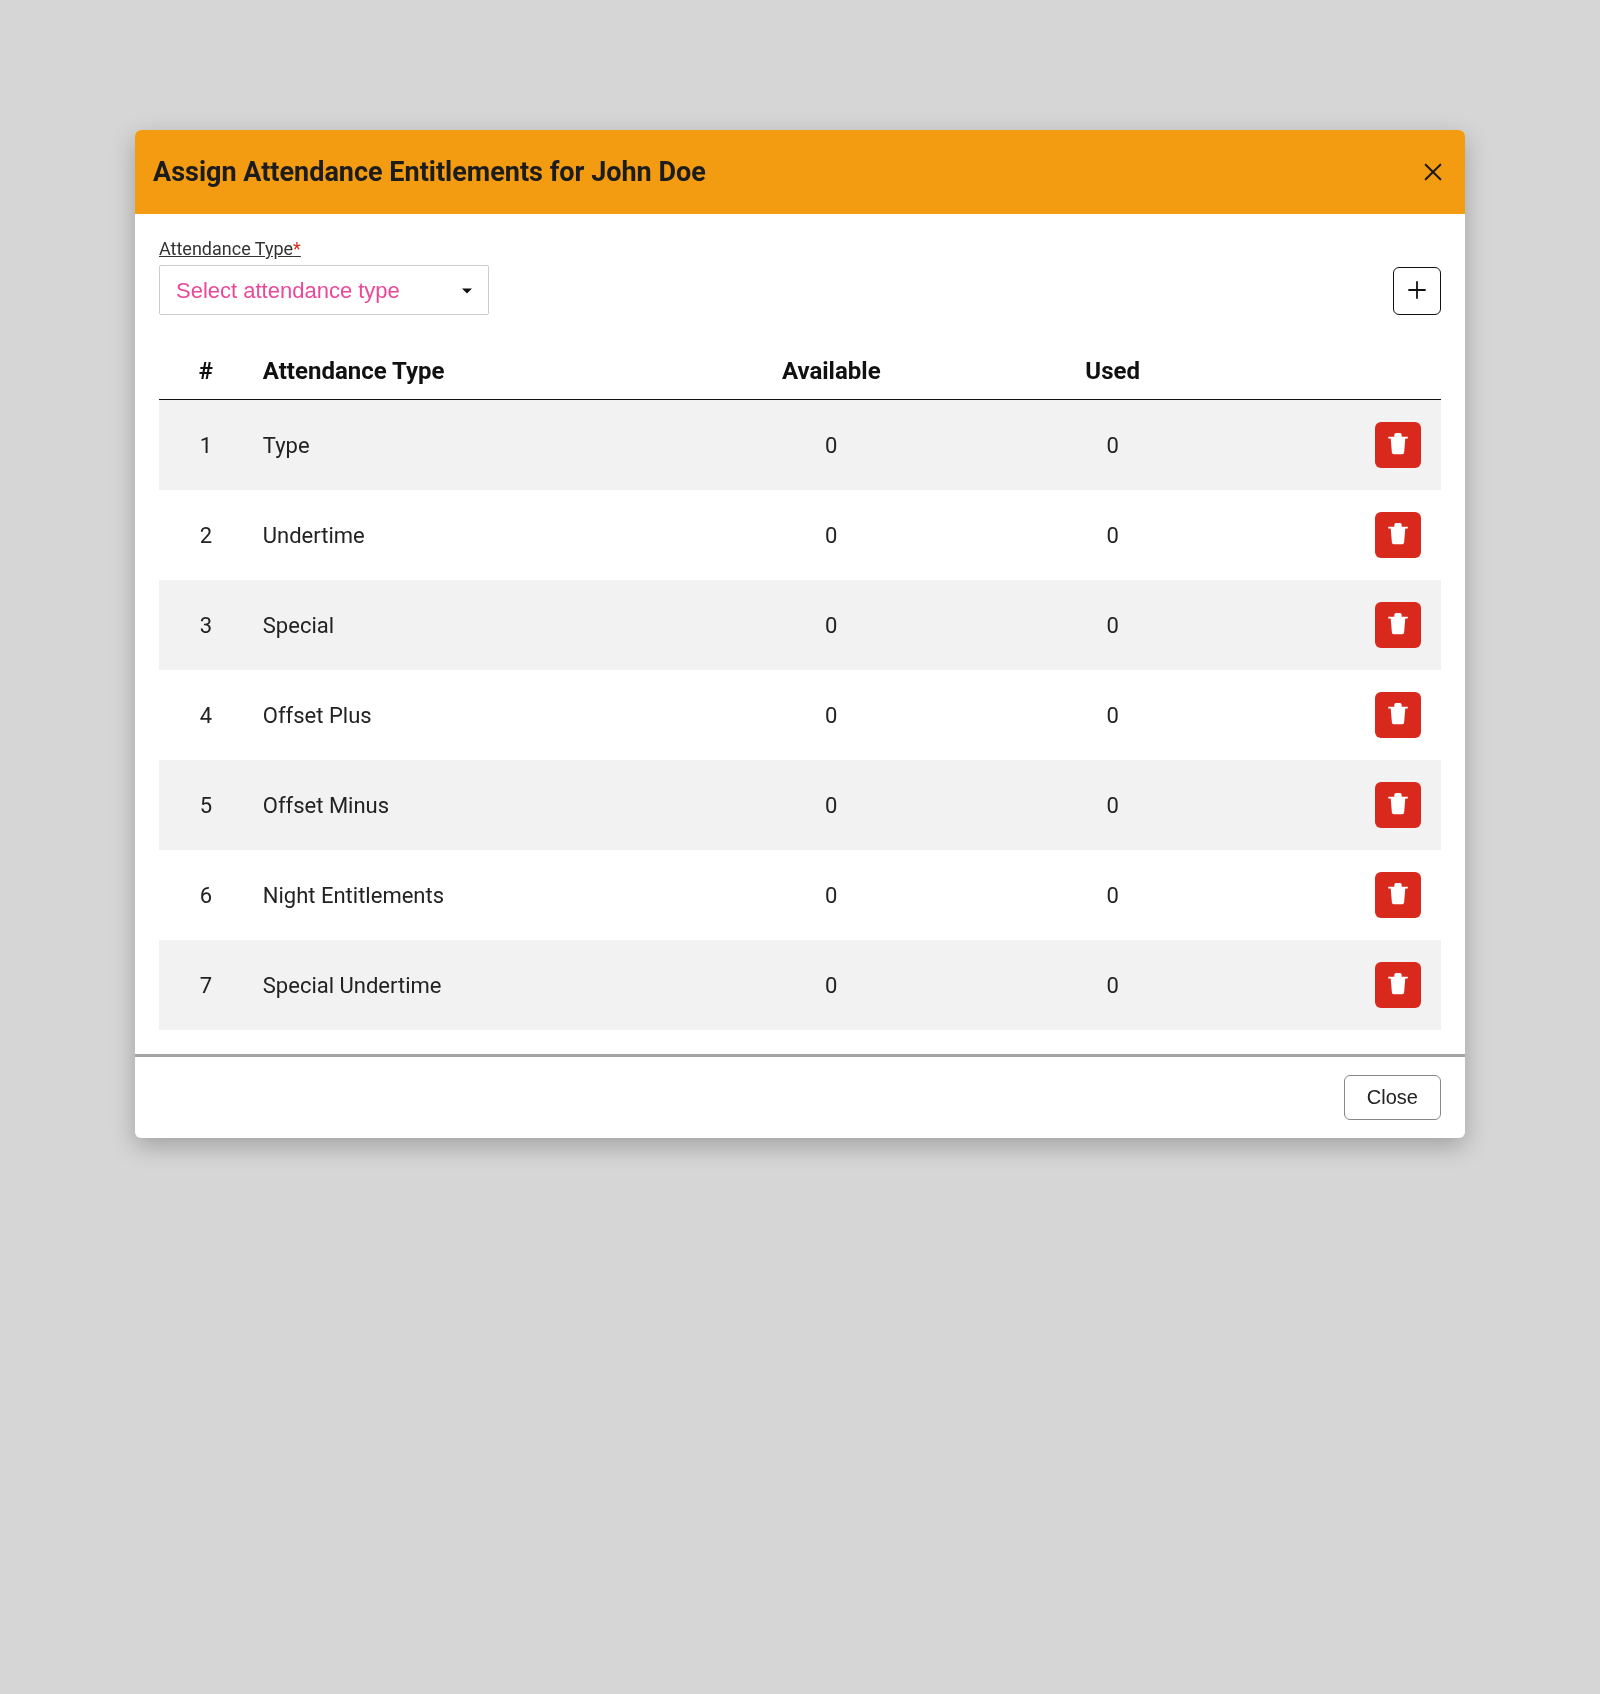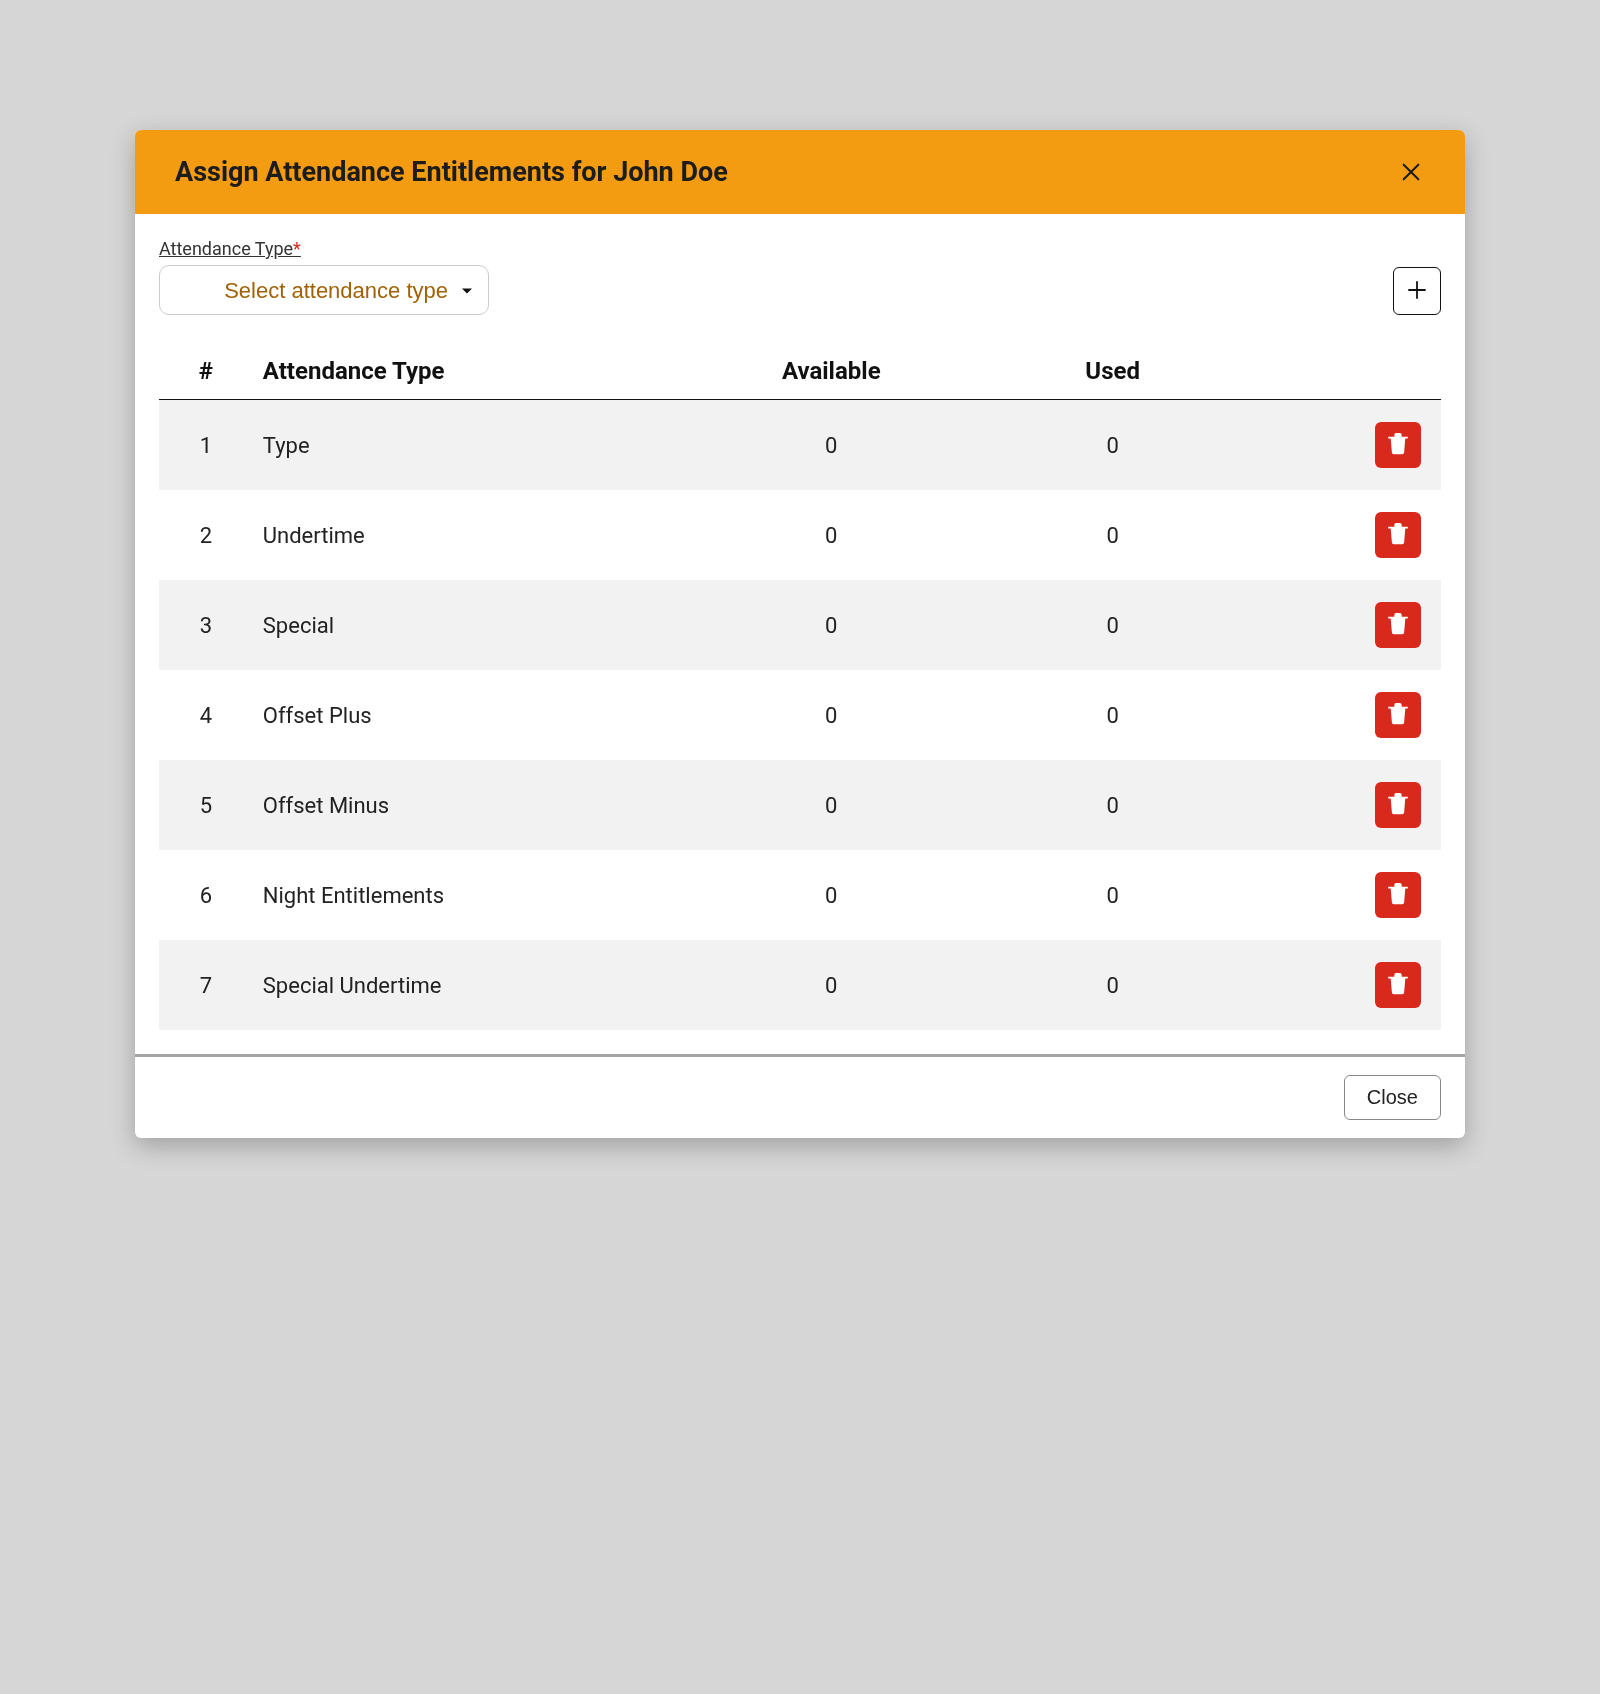--- a/index.html
+++ b/index.html
@@ -12,21 +12,21 @@
 }
 .modal {
   background: #fff;
   border-radius: 6px;
   box-shadow: 0 8px 24px rgba(0,0,0,0.25);
   overflow: hidden;
   width: 100%;
 }
 .modal-header {
   background: #f39c12;
-  padding: 26px 40px;
+  padding: 26px 18px;
   display: flex;
   align-items: center;
   justify-content: space-between;
 }
 .modal-title {
   font-size: 27px;
   font-weight: 700;
   color: #1c1c1c;
 }
 .close-x {
@@ -52,27 +52,26 @@
 .form-group label .req { color: #d9281c; }
 .select-wrap {
   position: relative;
   width: 330px;
 }
 .select-wrap select {
   width: 100%;
   height: 50px;
   padding: 0 40px 0 16px;
   font-size: 22px;
-  color: #a16207;
+  color: #ec4899;
   border: 1px solid #ccc;
-  border-radius: 10px;
+  border-radius: 2px;
   background: #fff;
   appearance: none;
   cursor: pointer;
-  text-align: right;
 }
 .select-caret {
   position: absolute;
   right: 16px;
   top: 50%;
   transform: translateY(-50%);
   pointer-events: none;
 }
 .add-btn {
   width: 48px; height: 48px;

